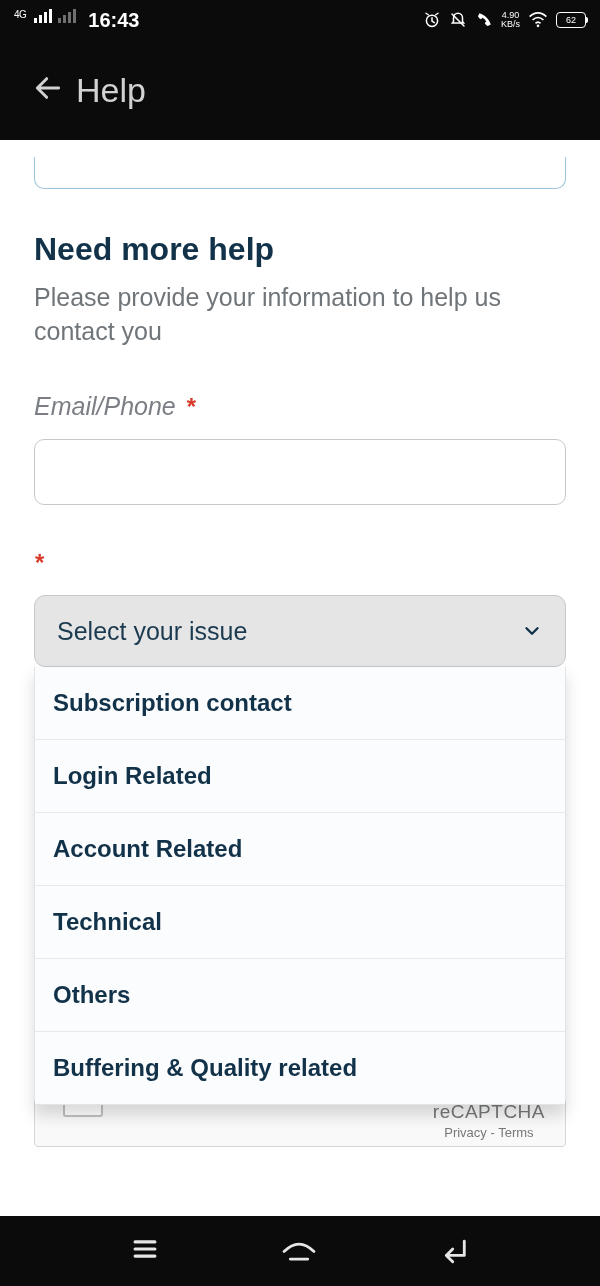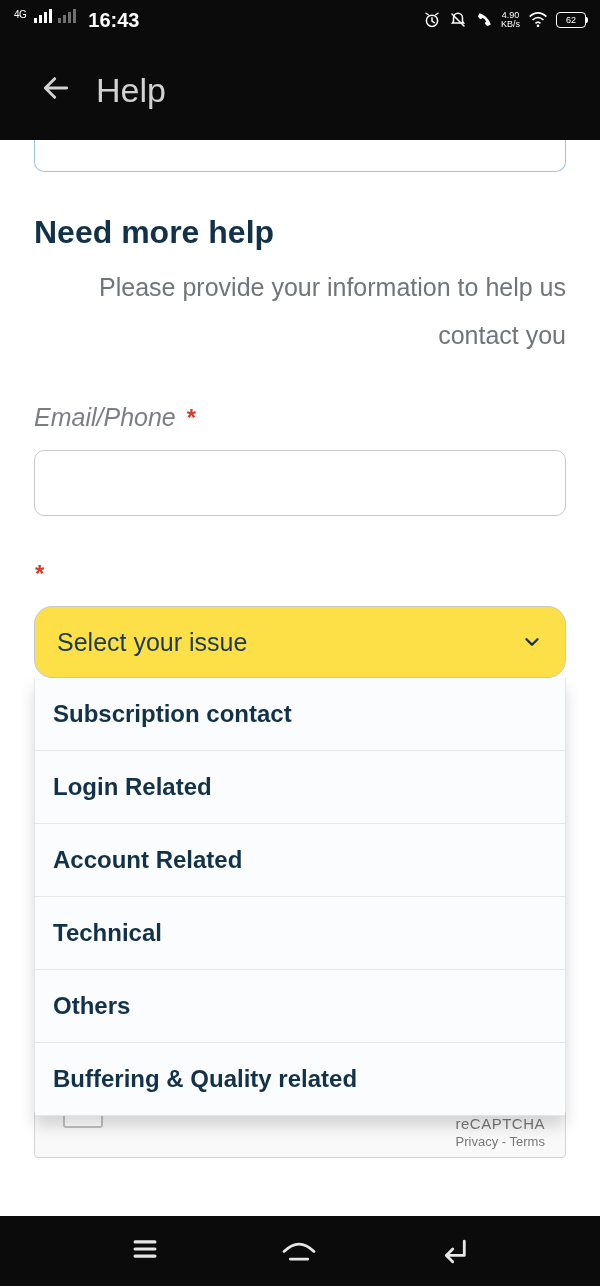--- a/index.html
+++ b/index.html
@@ -9,41 +9,41 @@
   .status-right { display: flex; align-items: center; gap: 8px; }
   .signal-bars { display: inline-flex; align-items: flex-end; gap: 2px; }
   .signal-bars span { width: 3px; background: #fff; }
   .signal-bars.dim span { background: #6f6f6f; }
   .signal-bars .b1 { height: 5px; } .signal-bars .b2 { height: 8px; } .signal-bars .b3 { height: 11px; } .signal-bars .b4 { height: 14px; }
   .fourg { font-size: 10px; margin-right: 2px; letter-spacing: -0.5px; }
   .clock { font-size: 20px; font-weight: 600; margin-left: 6px; }
   .kbps { font-size: 9px; line-height: 9px; text-align: center; }
   .battery { border: 1.5px solid #fff; border-radius: 4px; width: 30px; height: 16px; display: flex; align-items: center; justify-content: center; font-size: 9px; position: relative; }
   .battery::after { content: ""; position: absolute; right: -3px; top: 4px; width: 2px; height: 6px; background: #fff; border-radius: 0 2px 2px 0; }
-  .app-bar { height: 100px; background: #0b0b0b; color: #c9c9c9; display: flex; align-items: center; gap: 24px; padding: 0 40px; }
+  .app-bar { height: 100px; background: #0b0b0b; color: #c9c9c9; display: flex; align-items: center; gap: 12px; padding: 0 32px; }
   .app-title { font-size: 34px; color: #d2d2d2; }
-  .content { padding: 0 34px 0 34px; background: #fff; }
+  .content { padding: 17px 34px 0 34px; background: #fff; }
   .top-box { margin-top: 0; height: 32px; border: 1.5px solid #9cc4dc; border-top: none; border-radius: 0 0 10px 10px; }
   .heading { color: #12324a; font-size: 32px; font-weight: 700; margin-top: 42px; }
-  .subheading { color: #707579; font-size: 25px; line-height: 48px; margin-top: 12px; text-align: right; }
+  .subheading { color: #707579; font-size: 25px; line-height: 34px; margin-top: 12px; }
   .field-label { color: #7b7f85; font-size: 25px; margin-top: 44px; display: flex; align-items: center; gap: 10px; font-style: italic; }
   .req { color: #d83a2a; font-weight: 700; font-size: 24px; }
   .text-input { width: 100%; height: 66px; margin-top: 18px; border: 1.5px solid #c6c9cc; border-radius: 10px; font-size: 22px; padding: 0 18px; outline: none; background: #fff; }
   .select-wrap { position: relative; margin-top: 18px; }
-  .select-box { width: 100%; height: 72px; border: 1.5px solid #c6c9cc; border-radius: 18px; background: #fde047; display: flex; align-items: center; justify-content: space-between; padding: 0 22px; cursor: pointer; }
+  .select-box { width: 100%; height: 72px; border: 1.5px solid #c6c9cc; border-radius: 11px; background: #e5e5e5; display: flex; align-items: center; justify-content: space-between; padding: 0 22px; cursor: pointer; }
   .select-text { color: #1b3a50; font-size: 25px; }
   .dropdown { position: absolute; left: 0; right: 0; top: 72px; background: #f9fafb; border: 1px solid #e2e4e6; border-top: none; box-shadow: 0 10px 16px rgba(0,0,0,0.15); border-radius: 0 0 6px 6px; z-index: 5; }
   .dropdown-item { padding: 22px 18px; font-size: 24px; font-weight: 700; color: #12324a; border-bottom: 1px solid #e6e8ea; cursor: pointer; background: #fbfcfd; }
   .dropdown-item:last-child { border-bottom: none; }
   .recaptcha { margin: 370px 0 0 0; border: 1.5px solid #d4d6d8; border-radius: 4px; background: #f9f9f9; display: flex; align-items: center; justify-content: space-between; padding: 18px 20px 8px 28px; height: 110px; }
   .rc-left { display: flex; align-items: center; gap: 24px; }
   .rc-check { width: 40px; height: 40px; border: 2.5px solid #bfc1c3; border-radius: 3px; background: #fff; cursor: pointer; }
   .rc-label { font-size: 23px; color: #222; }
   .rc-right { text-align: center; font-size: 13px; color: #6b6e72; }
-  .rc-right .brand { font-size: 15px; letter-spacing: 0.5px; color: #757779; margin-top: 2px; }
+  .rc-right .brand { font-size: 19px; letter-spacing: 0.5px; color: #757779; margin-top: 2px; }
   .rc-links { font-size: 13px; color: #757779; margin-top: 2px; }
   .nav-bar { position: absolute; left: 0; right: 0; bottom: 0; height: 70px; background: #0b0b0b; display: flex; align-items: center; justify-content: space-around; padding: 0 70px; }
   .icon-stroke { stroke: #e6e6e6; fill: none; stroke-width: 2.2; }
 </style>
 </head>
 <body>
 
 <div class="status-bar">
   <div class="status-left">
     <span class="fourg">4G</span>

